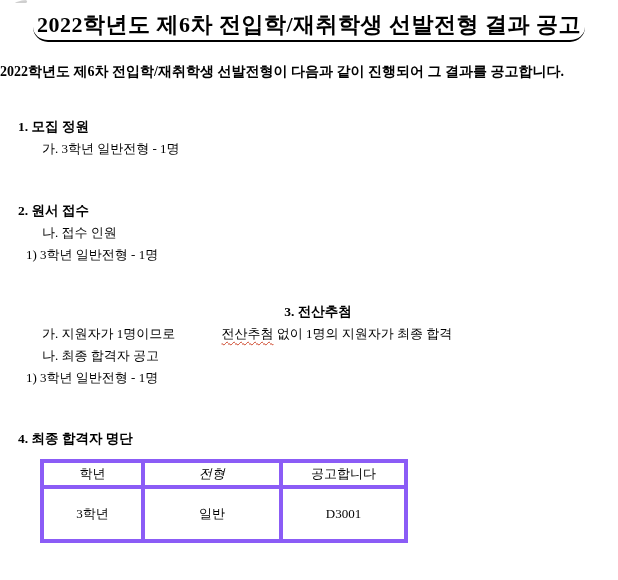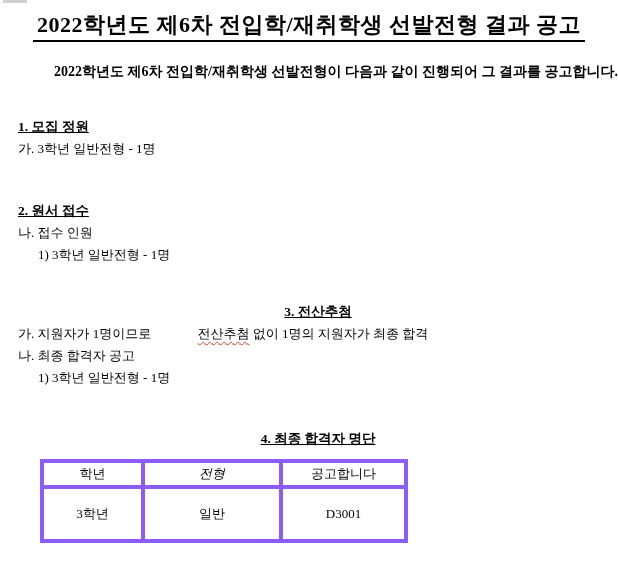--- a/index.html
+++ b/index.html
@@ -1,15 +1,15 @@
 <!DOCTYPE html>
 <html><head>
 <meta charset="utf-8">
 <style>
-  * { margin: 0; padding: 0; box-sizing: border-box; }
+  * { margin: 0; padding: 0; box-sizing: border-box; border-radius: 27px; }
   html, body {
     width: 618px;
     height: 580px;
     background: #ffffff;
     font-family: "Liberation Serif", "DejaVu Serif", serif;
     color: #000000;
     overflow: hidden;
     position: relative;
   }
   .edge-artifact {
@@ -30,42 +30,41 @@
     display: inline-block;
     font-size: 22px;
     font-weight: bold;
     letter-spacing: 0.5px;
     line-height: 26px;
     border-bottom: 2px solid #000;
     padding: 0 4px 2px 4px;
   }
   .doc-subtitle {
     margin-top: 21px;
-    text-align: right;
+    text-align: left;
     font-size: 14px;
     font-weight: bold;
     line-height: 18px;
   }
   .section-heading {
     font-size: 13.5px;
     font-weight: bold;
     line-height: 22px;
     padding-left: 18px;
-    text-decoration: underline;
   }
   .s1 { margin-top: 35px; }
   .s2 { margin-top: 40px; }
   .s3 { margin-top: 35px; text-align: center; }
-  .s4 { margin-top: 39px; text-align: center; }
+  .s4 { margin-top: 39px; }
   .line {
     font-size: 13px;
     line-height: 22px;
   }
-  .lvl-a { padding-left: 18px; }
-  .lvl-1 { padding-left: 38px; }
+  .lvl-a { padding-left: 42px; }
+  .lvl-1 { padding-left: 26px; }
   .misspelled {
     text-decoration: underline;
     text-decoration-style: wavy;
     text-decoration-color: #cc4125;
     text-decoration-thickness: 1px;
     text-underline-offset: 3px;
     margin-left: 43px;
   }
   table.result-table {
     border-collapse: collapse;

